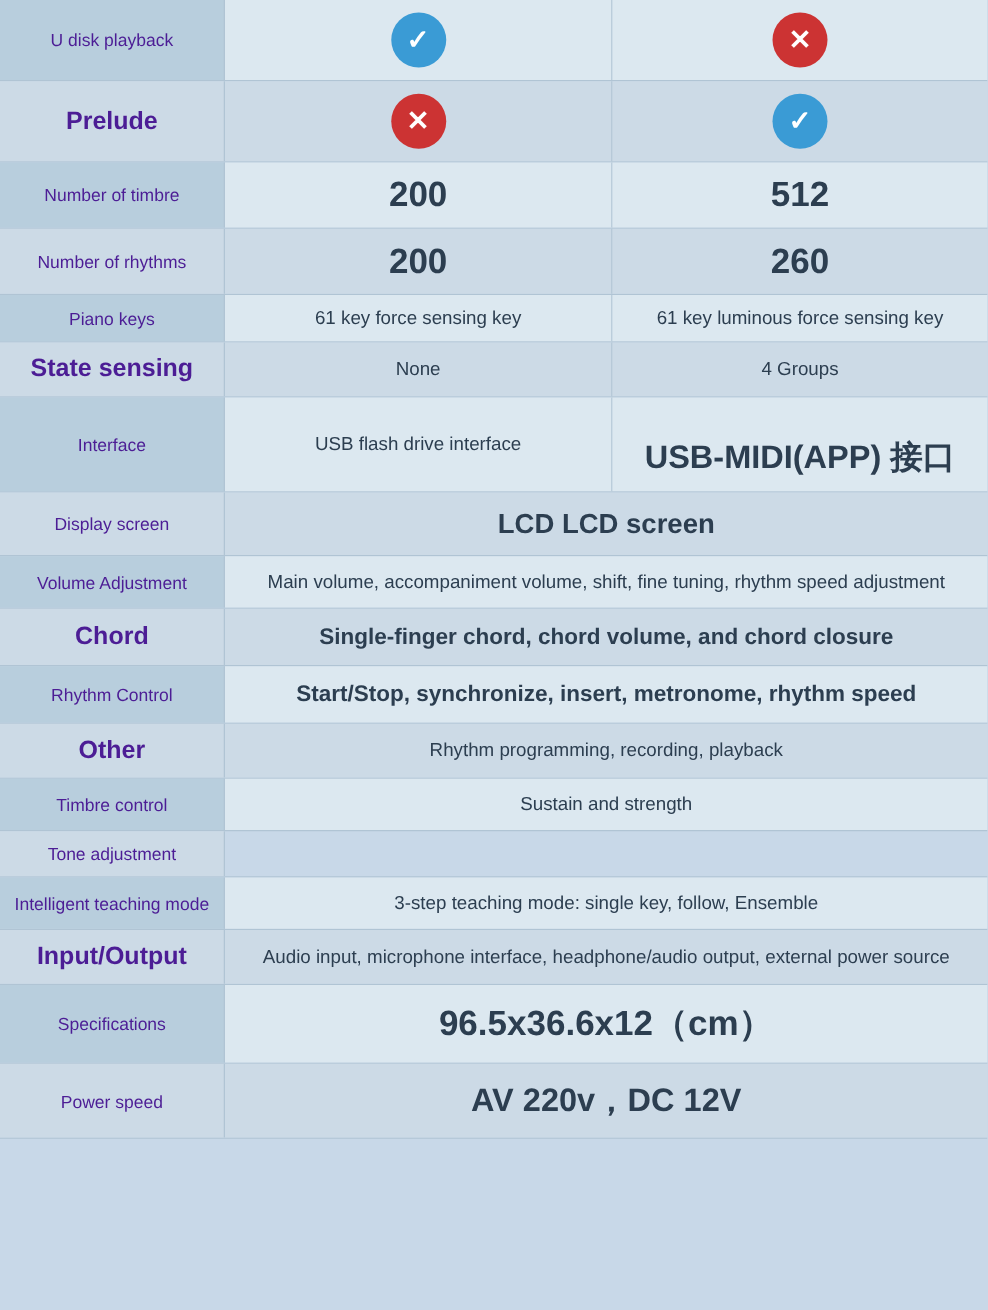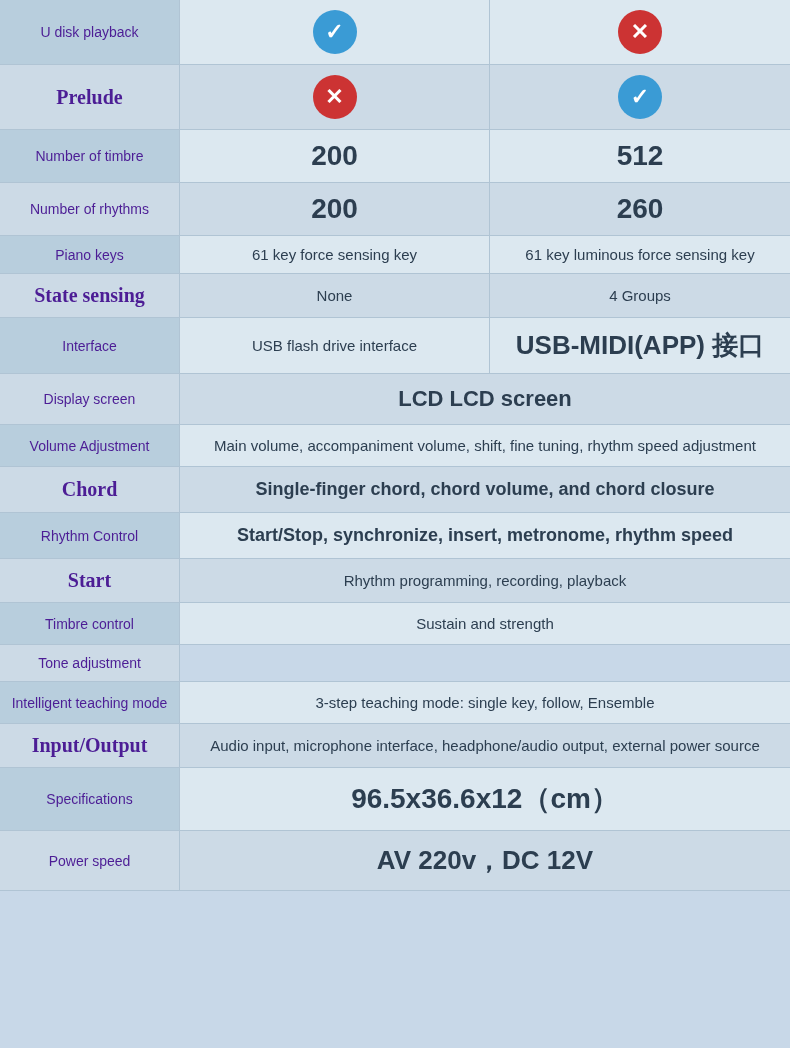--- a/index.html
+++ b/index.html
@@ -27,21 +27,20 @@
       text-align: center;
       padding: 10px 8px;
       font-size: 14px;
       color: #4c1d95;
       border-right: 1px solid #b0c4d4;
       font-weight: normal;
     }
     .cell-left.large-text {
       font-size: 20px;
       font-weight: bold;
-      font-family: Liberation Serif, serif;
     }
     .cell-mid {
       width: 310px;
       min-width: 310px;
       background: #dce8f0;
       display: flex;
       align-items: center;
       justify-content: center;
       text-align: center;
       padding: 10px 8px;
@@ -97,20 +96,21 @@
     }
     .num-large {
       font-size: 28px;
       font-weight: bold;
       color: #2c3e50;
     }
     .usb-midi-large {
       font-size: 26px;
       font-weight: bold;
       color: #2c3e50;
+      margin-top: 20px;
     }
     .lcd-large {
       font-size: 22px;
       font-weight: bold;
       color: #2c3e50;
     }
     .spec-large {
       font-size: 28px;
       font-weight: bold;
       color: #2c3e50;
@@ -222,21 +222,21 @@
         <span class="chord-large">Single-finger chord, chord volume, and chord closure</span>
       </div>
     </div>
     <div class="row">
       <div class="cell-left">Rhythm Control</div>
       <div class="cell-full">
         <span class="rhythm-large">Start/Stop, synchronize, insert, metronome, rhythm speed</span>
       </div>
     </div>
     <div class="row row-alt">
-      <div class="cell-left large-text">Start</div>
+      <div class="cell-left large-text">Other</div>
       <div class="cell-full">
         <span class="normal">Rhythm programming, recording, playback</span>
       </div>
     </div>
     <div class="row">
       <div class="cell-left">Timbre control</div>
       <div class="cell-full">
         <span class="normal">Sustain and strength</span>
       </div>
     </div>

